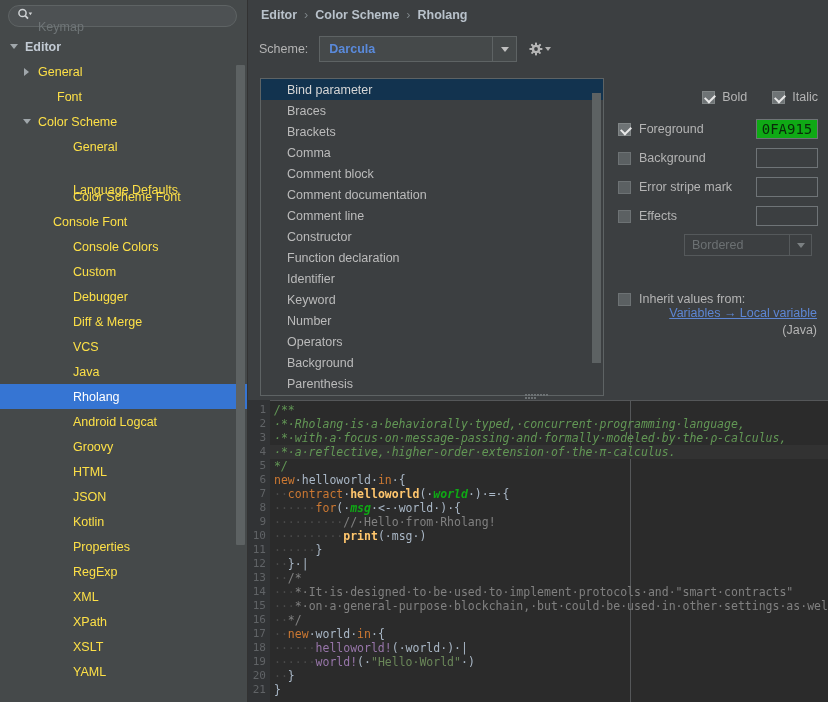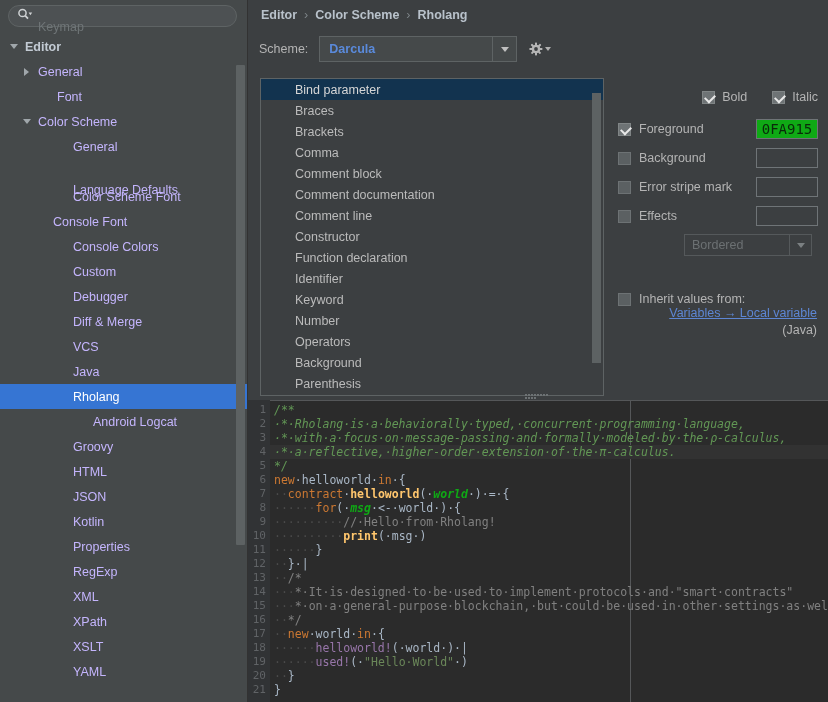--- a/index.html
+++ b/index.html
@@ -35,21 +35,21 @@
   .srch-icon { display: block; }
   #tree {
     position: absolute; left: 0; top: 20px;
     width: 248px; height: 674px;
     overflow: hidden;
   }
   .tree-row {
     height: 25px;
     display: flex; align-items: center;
     font-size: 12.5px;
-    color: #c4b5fd;
+    color: #fde047;
     white-space: nowrap;
   }
   .tree-row.bold { font-weight: bold; color: #c3cbd4; }
   .tree-row.sel { background: #3675d3; color: #ffffff; }
   .tree-row.clipped { color: #6f7577; }
   .arrow { width: 13px; height: 13px; flex: 0 0 13px; position: relative; }
   .arrow.right::after {
     content: ""; position: absolute; left: 3px; top: 3px;
     border-left: 5px solid #a0a7ab;
     border-top: 4px solid transparent; border-bottom: 4px solid transparent;
@@ -118,21 +118,21 @@
   #opt-panel {
     position: absolute; left: 12px; top: 78px;
     width: 344px; height: 318px;
     background: #3c3f41;
     border: 1px solid #5e6364;
     overflow: hidden;
   }
   #opt-list { position: absolute; left: 0; top: 0; right: 0; }
   .opt-row {
     height: 21px;
-    padding-left: 34px;
+    padding-left: 26px;
     display: flex; align-items: center;
     font-size: 12.5px;
     color: #bbbbbb;
     white-space: nowrap;
   }
   .opt-row.sel { background: #12334f; color: #d6d6d6; }
   #opt-scroll {
     position: absolute; right: 2px; top: 14px;
     width: 9px; height: 270px;
     background: #5d6263;
@@ -328,21 +328,21 @@
           <span style="margin-left: 4px;">VCS</span>
         </div>
         <div class="tree-row" style="padding-left: 56px;">
           <span class="arrow"></span>
           <span style="margin-left: 4px;">Java</span>
         </div>
         <div class="tree-row sel" style="padding-left: 56px;">
           <span class="arrow"></span>
           <span style="margin-left: 4px;">Rholang</span>
         </div>
-        <div class="tree-row" style="padding-left: 56px; gap: 20px;">
+        <div class="tree-row" style="padding-left: 56px;">
           <span class="arrow"></span>
           <span style="margin-left: 4px;">Android Logcat</span>
         </div>
         <div class="tree-row" style="padding-left: 56px;">
           <span class="arrow"></span>
           <span style="margin-left: 4px;">Groovy</span>
         </div>
         <div class="tree-row" style="padding-left: 56px;">
           <span class="arrow"></span>
           <span style="margin-left: 4px;">HTML</span>
@@ -547,20 +547,20 @@
           <div class="cline"><span class="lno">9</span><span class="ctext"><span class="c-ws">··········</span><span class="c-cmt">//·Hello·from·Rholang!</span></span></div>
           <div class="cline"><span class="lno">10</span><span class="ctext"><span class="c-ws">··········</span><span class="c-fn">print</span><span class="c-id">(·</span><span class="c-id">msg</span><span class="c-id">·)</span></span></div>
           <div class="cline"><span class="lno">11</span><span class="ctext"><span class="c-ws">······</span><span class="c-id">}</span></span></div>
           <div class="cline"><span class="lno">12</span><span class="ctext"><span class="c-ws">··</span><span class="c-id">}·|</span></span></div>
           <div class="cline"><span class="lno">13</span><span class="ctext"><span class="c-ws">··</span><span class="c-cmt">/*</span></span></div>
           <div class="cline"><span class="lno">14</span><span class="ctext"><span class="c-ws">···</span><span class="c-cmt">*·It·is·designed·to·be·used·to·implement·protocols·and·"smart·contracts"</span></span></div>
           <div class="cline"><span class="lno">15</span><span class="ctext"><span class="c-ws">···</span><span class="c-cmt">*·on·a·general-purpose·blockchain,·but·could·be·used·in·other·settings·as·well.</span></span></div>
           <div class="cline"><span class="lno">16</span><span class="ctext"><span class="c-ws">··</span><span class="c-cmt">*/</span></span></div>
           <div class="cline"><span class="lno">17</span><span class="ctext"><span class="c-ws">··</span><span class="c-kw">new</span><span class="c-id">·world·</span><span class="c-kw">in</span><span class="c-id">·{</span></span></div>
           <div class="cline"><span class="lno">18</span><span class="ctext"><span class="c-ws">······</span><span class="c-purple">helloworld!</span><span class="c-id">(·</span><span class="c-id">world</span><span class="c-id">·)·|</span></span></div>
-          <div class="cline"><span class="lno">19</span><span class="ctext"><span class="c-ws">······</span><span class="c-purple">used!</span><span class="c-id">(·</span><span class="c-str">"Hello·World"</span><span class="c-id">·)</span></span></div>
+          <div class="cline"><span class="lno">19</span><span class="ctext"><span class="c-ws">······</span><span class="c-purple">world!</span><span class="c-id">(·</span><span class="c-str">"Hello·World"</span><span class="c-id">·)</span></span></div>
           <div class="cline"><span class="lno">20</span><span class="ctext"><span class="c-ws">··</span><span class="c-id">}</span></span></div>
           <div class="cline"><span class="lno">21</span><span class="ctext"><span class="c-id">}</span></span></div>
         </div>
     </div>
 
   </div>
 </div>
 
 </body></html>

